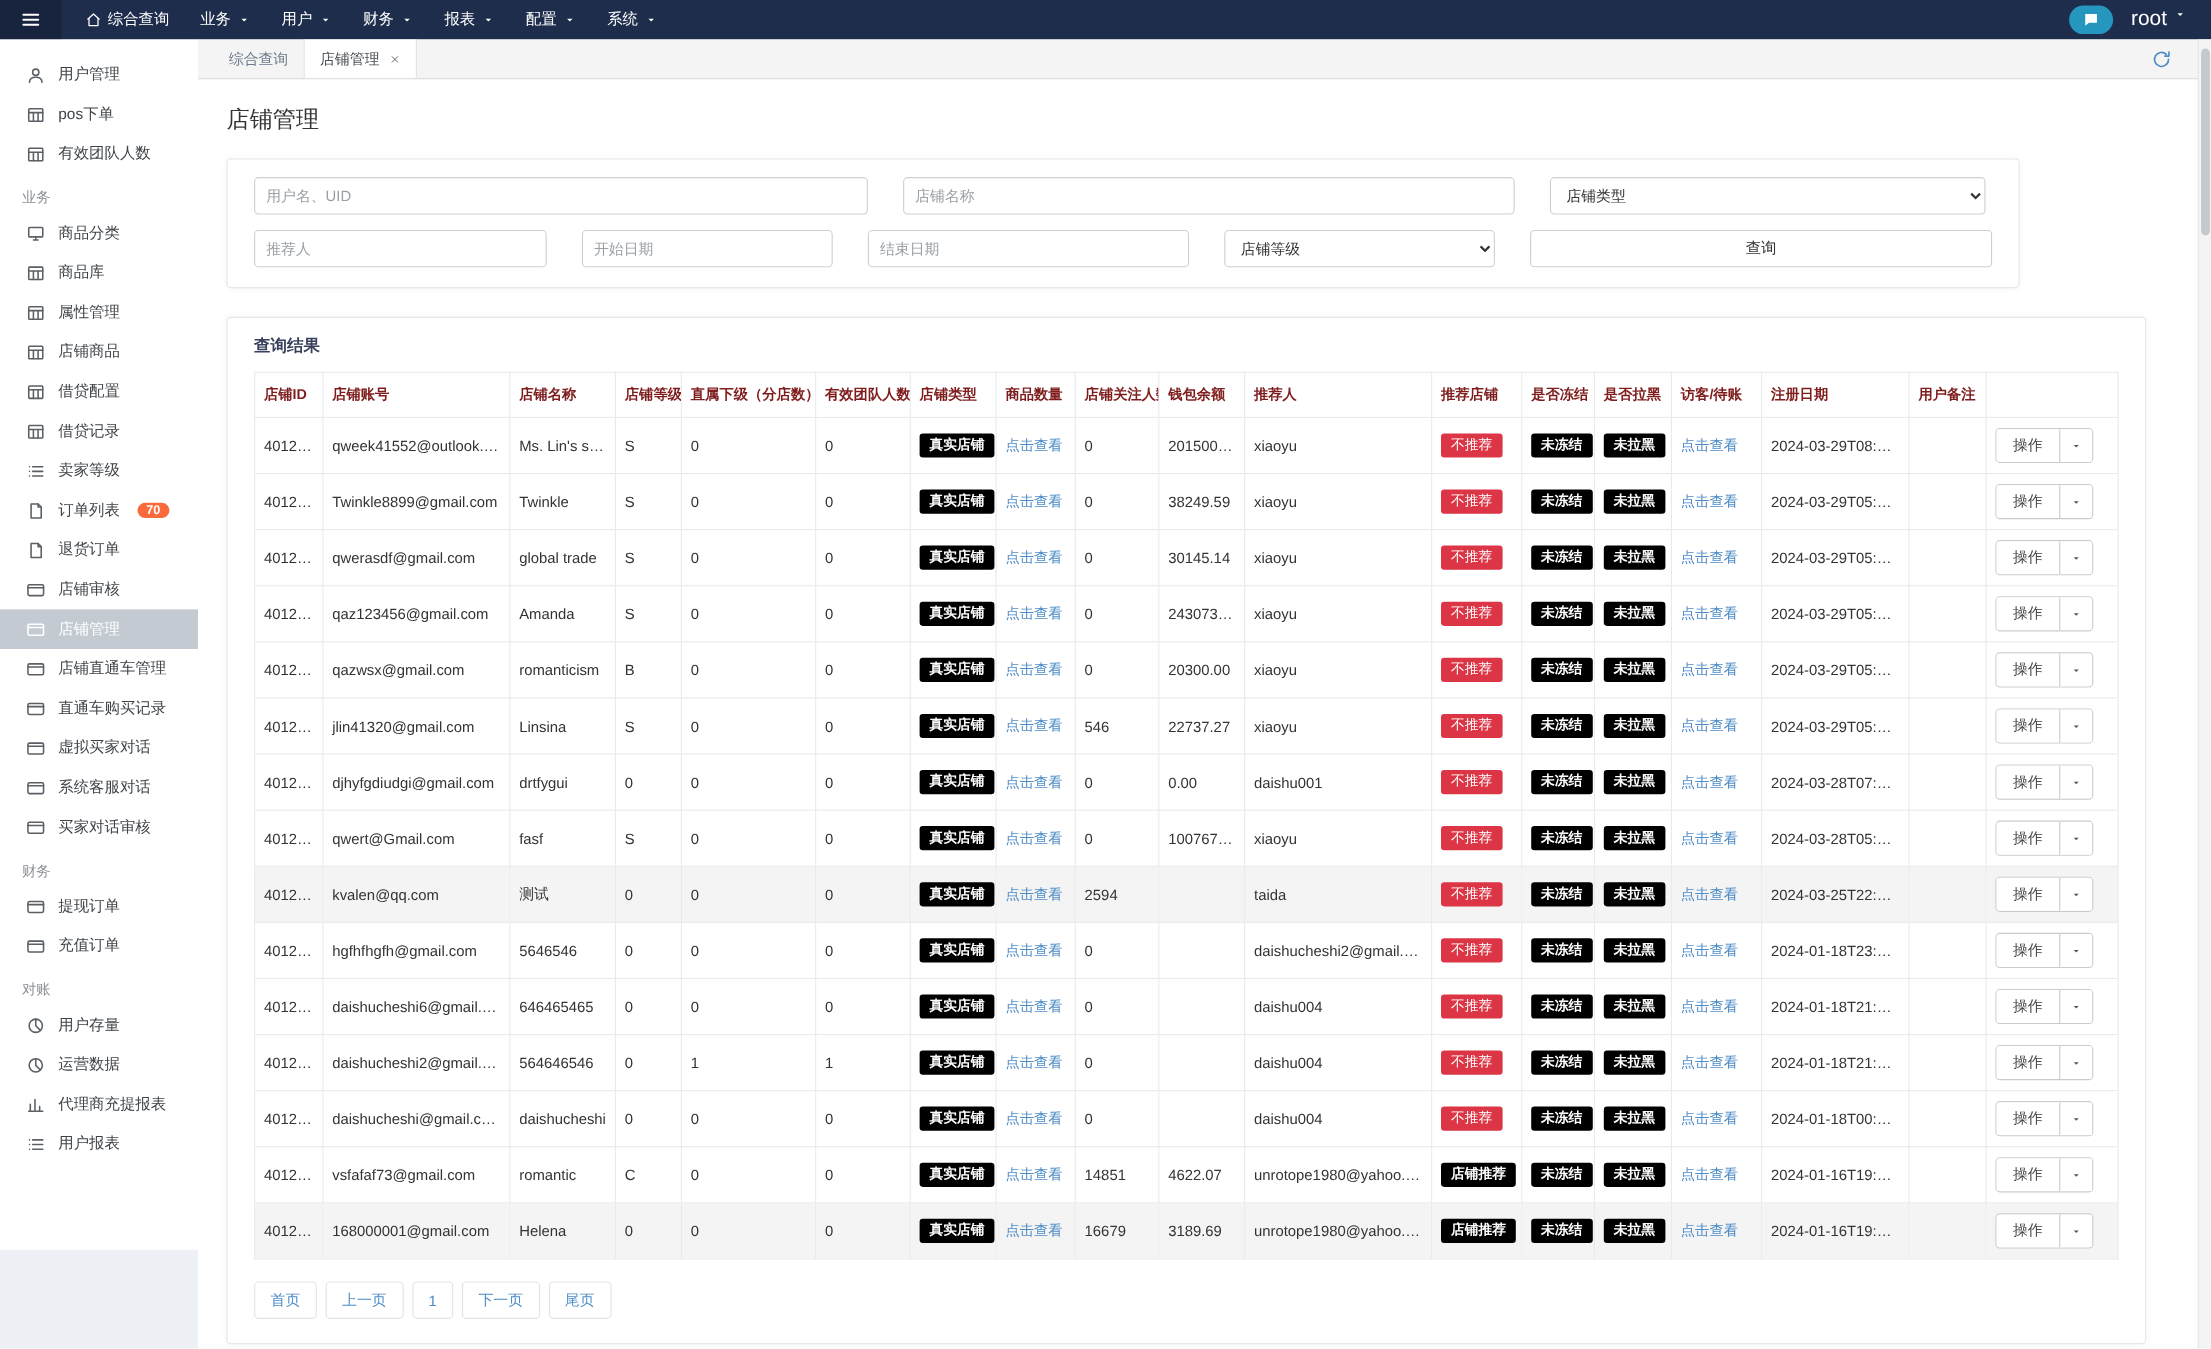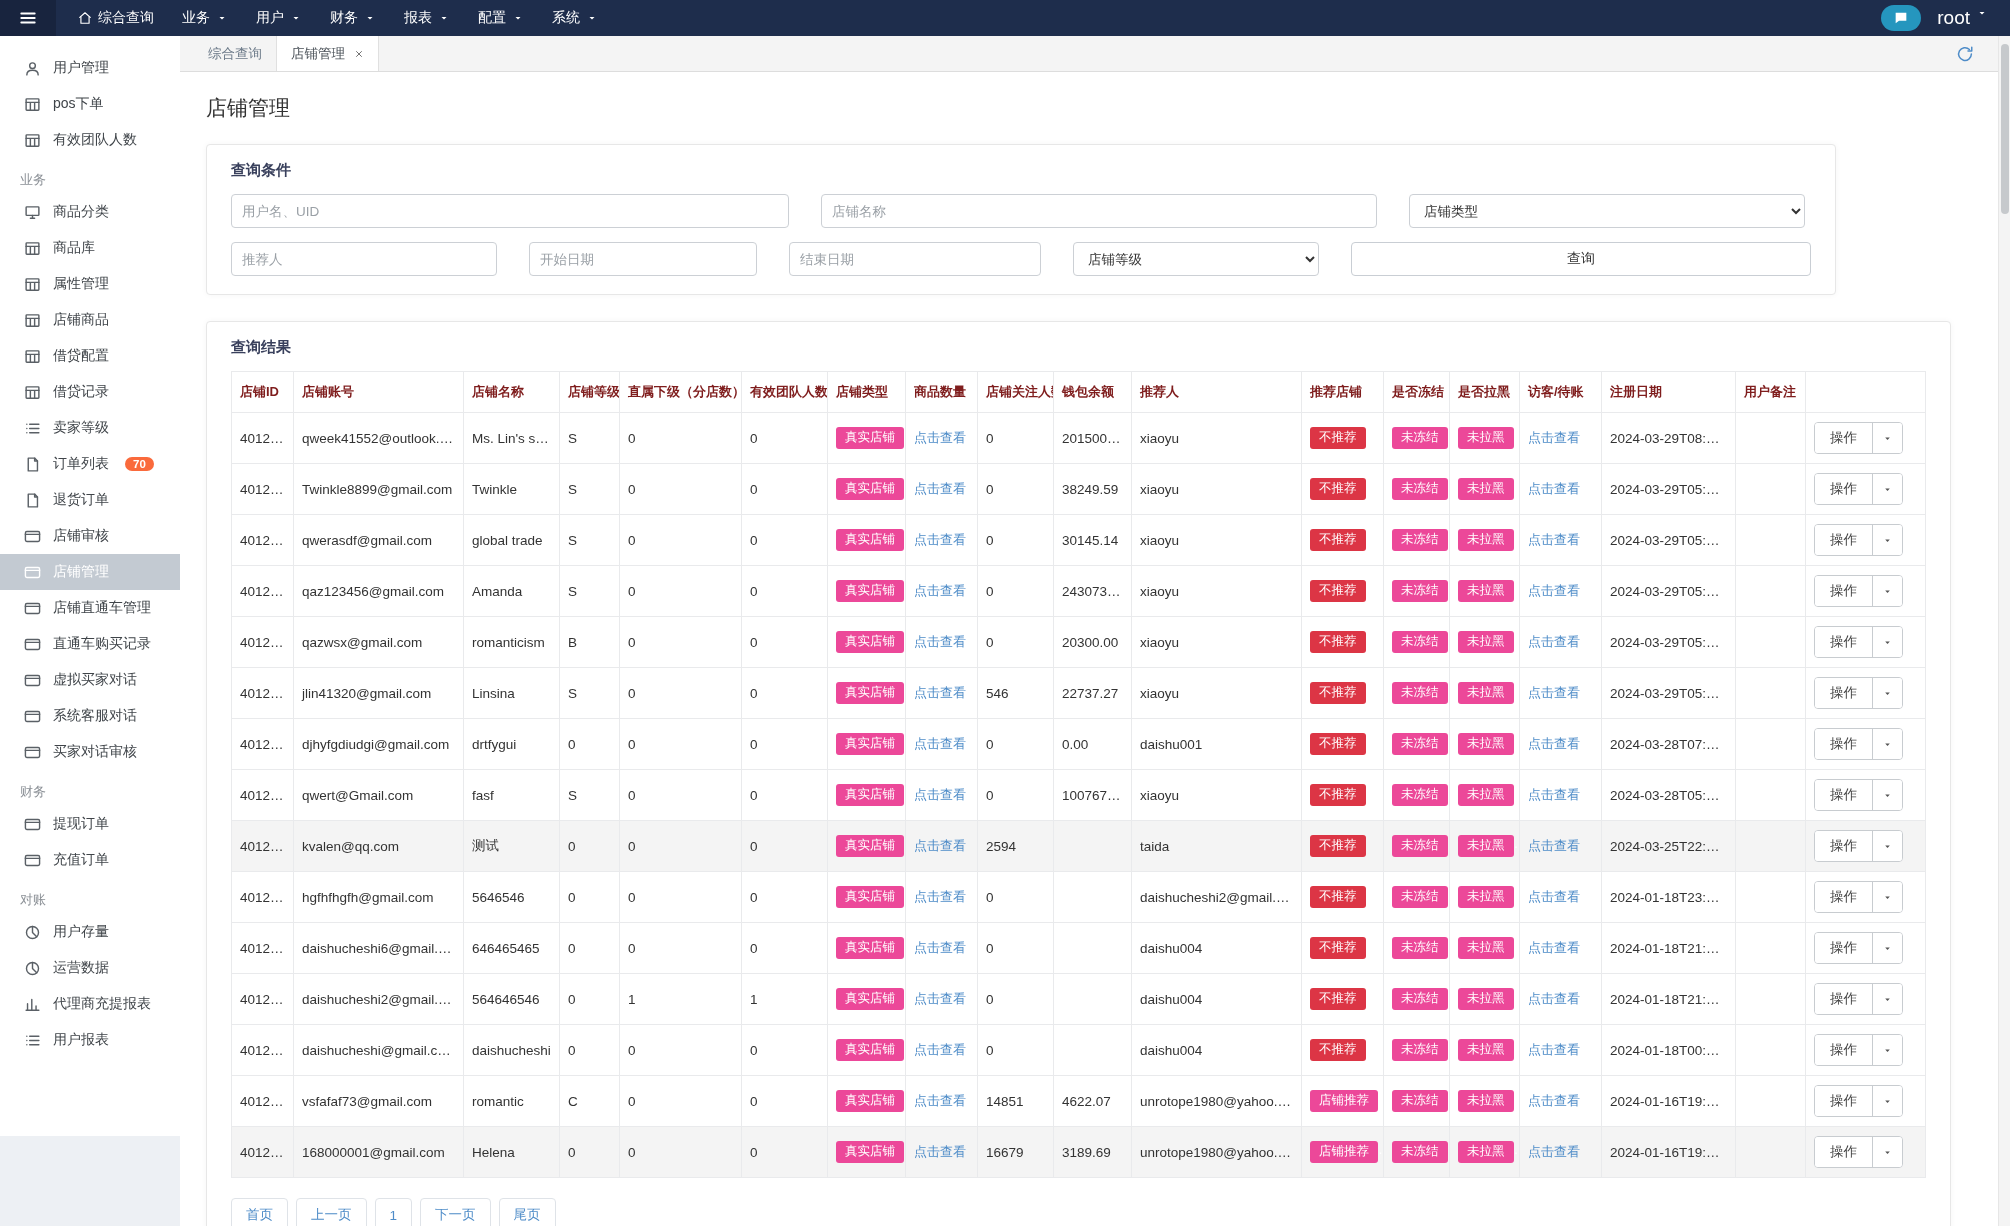--- a/index.html
+++ b/index.html
@@ -39,31 +39,31 @@
   .content { padding:12px 24px 0 26px; background:#fff; flex:1; }
   .page-title { font-size:21px; font-weight:500; color:#333; margin:10px 0 22px; }
   .card { border:1px solid #e7e7e7; border-radius:4px; background:#fff; box-shadow:0 0 6px rgba(0,0,0,.04); }
   .card-title { font-size:15px; font-weight:700; color:#39405c; margin-bottom:14px; }
   .filter-card { width:1630px; padding:16px 24px 18px; }
   .filter-row { display:flex; gap:32px; margin-bottom:14px; }
   .filter-row:last-child { margin-bottom:0; }
   input.f, select.f { height:34px; border:1px solid #ccd0d5; border-radius:4px; padding:0 10px; font-size:13.5px; color:#333; outline:none; background:#fff; font-family:inherit; }
   input.f::placeholder { color:#9aa0a6; }
   .w-user{width:558px} .w-shop{width:556px} .w-type{width:396px}
-  .w-ref{width:266px} .w-sd{width:228px} .w-ed{width:252px} .w-lv{width:246px}
+  .w-ref{width:266px} .w-sd{width:228px} .w-ed{width:292px} .w-lv{width:246px}
   .btn-search { flex:1; height:34px; border:1px solid #c9ced4; border-radius:4px; background:#fff; font-size:14px; color:#333; cursor:pointer; font-family:inherit; }
   
   .results-card { width:1745px; margin-top:26px; margin-bottom:30px; padding:16px 24px 22px; }
   table.results { width:100%; border-collapse:collapse; table-layout:fixed; margin-top:4px; }
   .results th, .results td { border:1px solid #e9eaec; padding:9px 8px; font-size:13.5px; color:#333; text-align:left; vertical-align:middle; overflow:hidden; }
   .results th { font-size:13px; font-weight:700; color:#7f1d1d; white-space:nowrap; padding:11px 8px; }
   .results td { white-space:nowrap; text-overflow:ellipsis; }
   tr.hl td { background:#f4f4f4; }
   .badge { display:inline-block; padding:3px 9px; border-radius:3px; color:#fff; font-size:12.5px; line-height:1.25; white-space:nowrap; }
-  .badge.green { background:#ec4899; }
+  .badge.green { background:#000000;font-weight:bold; }
   .badge.red { background:#dc3545; }
   .tlink { color:#4e8cc8; font-size:13px; cursor:pointer; text-decoration:none;margin-top:36px; }
   .op-wrap { display:inline-flex; border:1px solid #c8ccd0; border-radius:4px; overflow:hidden; background:#fff; }
   .op-main { padding:6px 15px; font-size:13.5px; color:#444; background:#fff; border:none; cursor:pointer; font-family:inherit; }
   .op-caret { padding:6px 9px; border:none; border-left:1px solid #c8ccd0; background:#fff; color:#555; display:flex; align-items:center; cursor:pointer; }
   .pagination { display:flex; gap:8px; margin-top:20px; }
   .page-btn { min-width:34px; padding:7px 14px; border:1px solid #dfe3e8; border-radius:4px; background:#fff; color:#4e8cc8; font-size:13.5px; cursor:pointer; font-family:inherit; }
   
   .scrollbar { position:absolute; top:36px; right:0; width:12px; bottom:0; background:#f4f4f4; border-left:1px solid #e6e6e6; }
   .scroll-thumb { position:absolute; top:8px; left:2px; width:8px; height:170px; background:#c6c9cc; border-radius:4px; }
@@ -339,21 +339,20 @@
             <path d="M20.5 12a8.5 8.5 0 1 1-2.6-6.1"></path>
             <path d="M21 3v5h-5"></path>
           </svg>
       </button>
     </div>
 
     <div class="content">
       <h1 class="page-title">店铺管理</h1>
 
       <div class="card filter-card">
-        <div class="card-title">查询条件</div>
         <div class="filter-row">
           <input class="f w-user" placeholder="用户名、UID" style="">
           <input class="f w-shop" placeholder="店铺名称" style="">
           <select class="f w-type">
             <option>店铺类型</option>
           </select>
         </div>
         <div class="filter-row">
           <input class="f w-ref" placeholder="推荐人" style="">
           <input class="f w-sd" placeholder="开始日期" style="">

